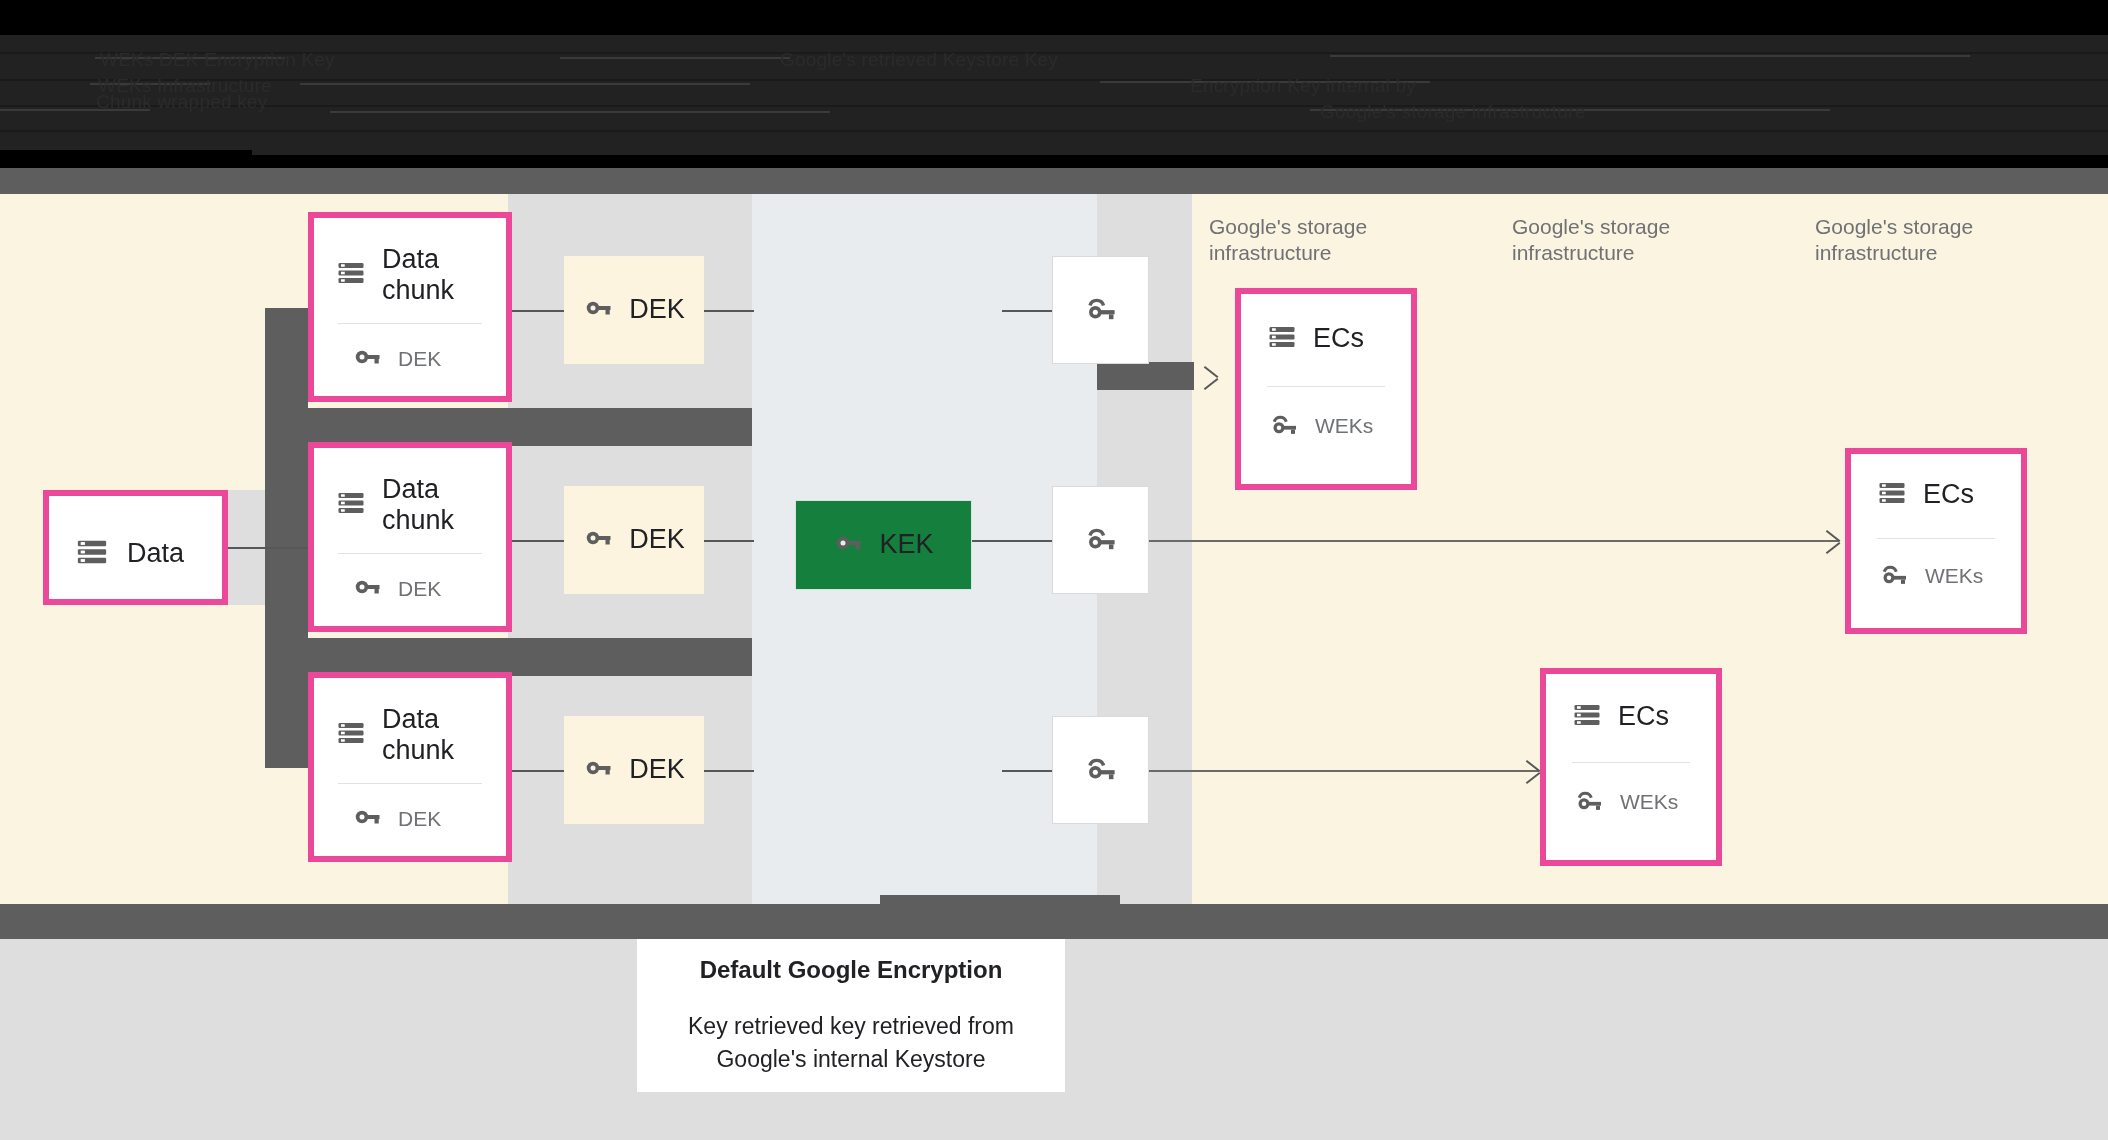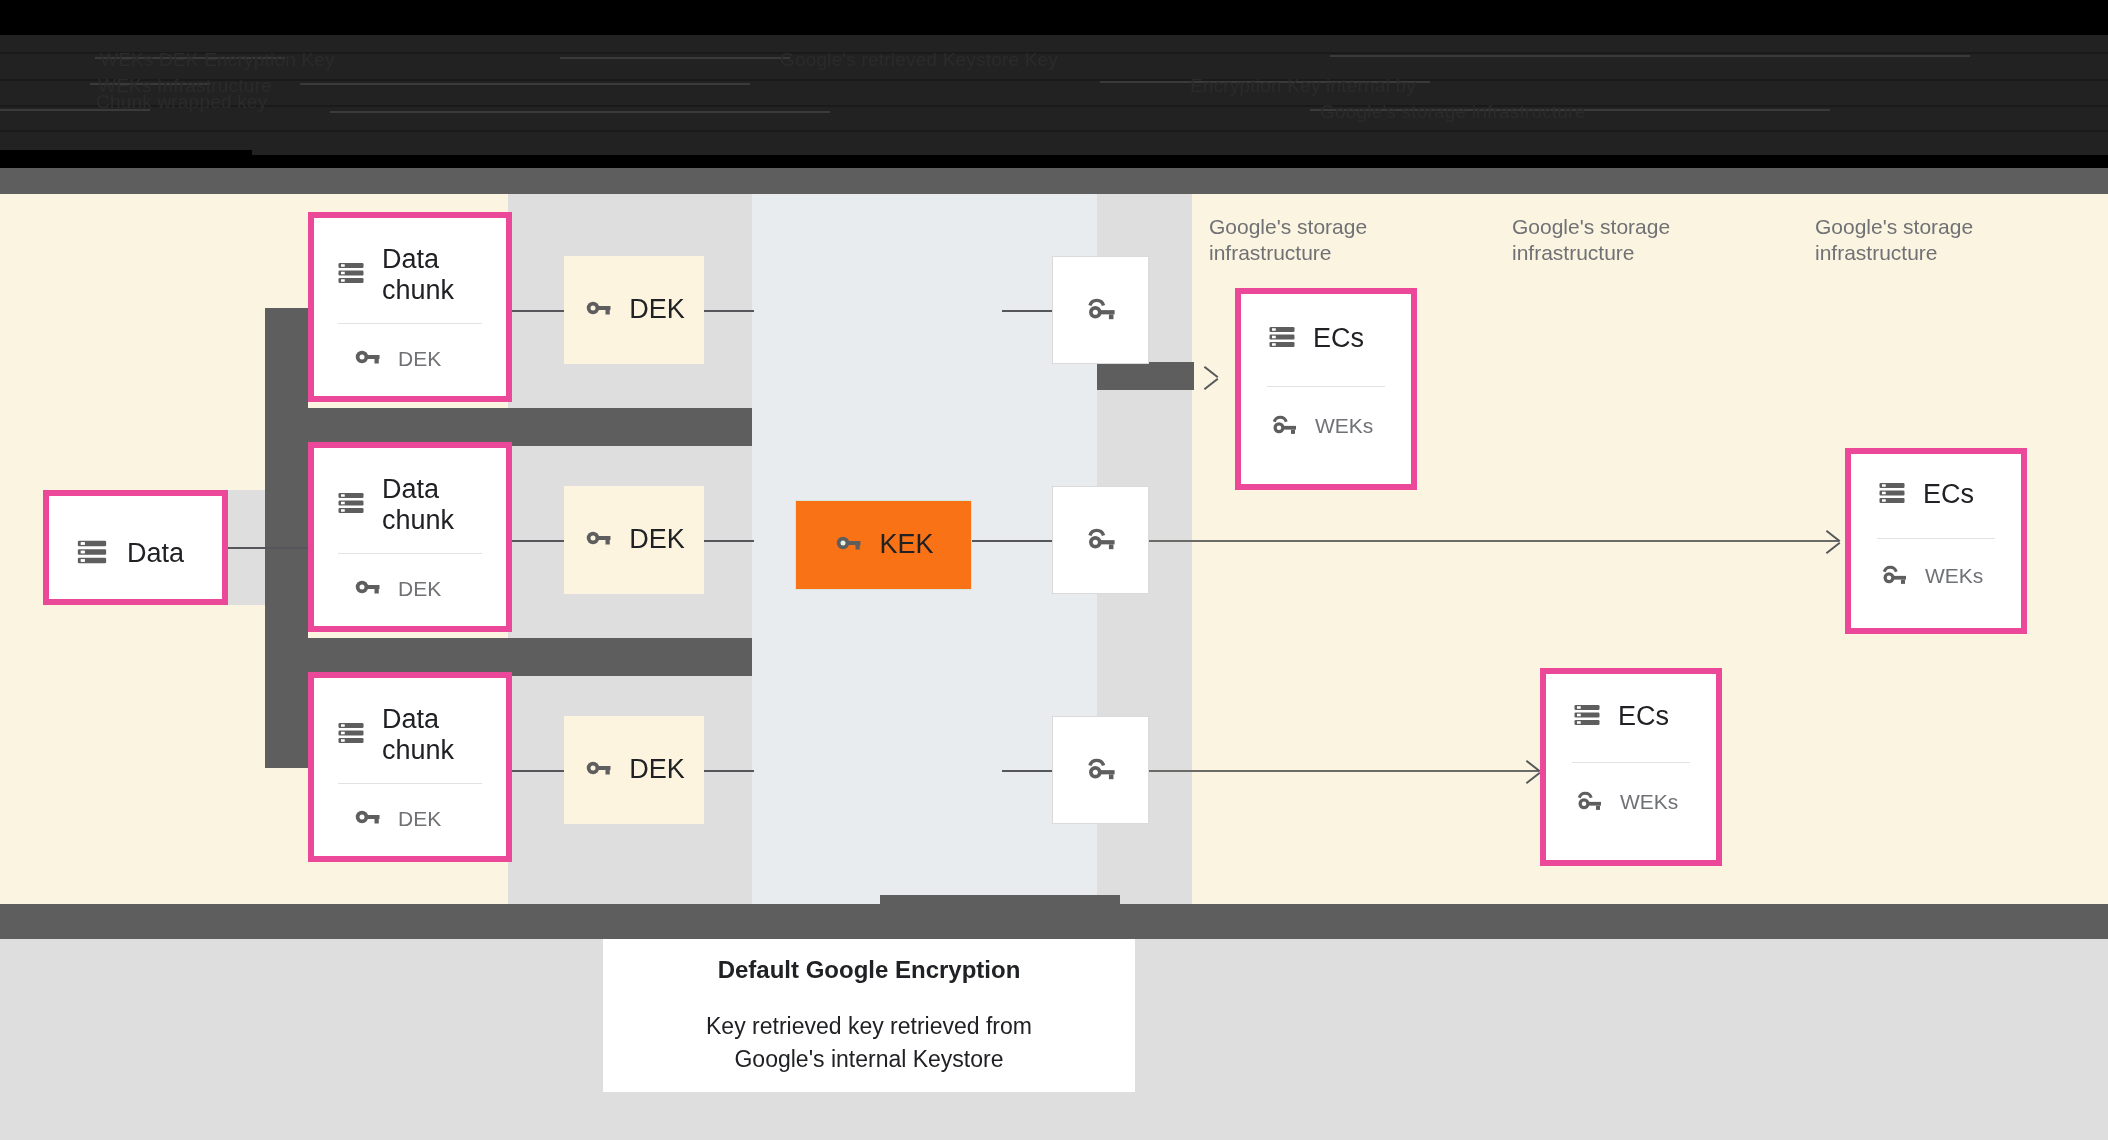--- a/index.html
+++ b/index.html
@@ -35,38 +35,38 @@
   .sep{position:absolute;left:0;top:904px;width:2108px;height:35px;background:#5E5E5E;}
   .footer{position:absolute;left:0;top:939px;width:2108px;height:201px;background:#DEDEDE;}
 
   
   .card{position:absolute;background:#FFFFFF;border:6px solid #ec4899;box-sizing:border-box;}
   .card-row{display:flex;align-items:center;}
   .divider{height:1px;background:#E2E2E2;}
 
   .tile{position:absolute;box-sizing:border-box;display:flex;align-items:center;justify-content:center;}
   .tile.dek{background:#FCF4DF;}
-  .tile.kek{background:#f97316;border:1px solid #D6E6DD;}
+  .tile.kek{background:#15803d;border:1px solid #D6E6DD;}
   .tile.wkey{background:#FFFFFF;border:1px solid #DADADA;}
 
   .lbl-big{font-size:27px;color:#202124;line-height:1.16;}
   .lbl-sm{font-size:21px;color:#6F7175;}
   .infra{position:absolute;font-size:21px;color:#6F7175;line-height:1.26;white-space:pre-line;}
 
   
   .conn{position:absolute;background:#55575A;height:2px;}
   .arrowline{position:absolute;height:2px;background:#6a6a66;}
   .arrowhead{position:absolute;width:0;height:0;border-top:11px solid transparent;border-bottom:11px solid transparent;border-left:15px solid #55575A;}
   .arrowhead.open{border:none;width:16px;height:22px;}
   .arrowhead.open::before,.arrowhead.open::after{content:"";position:absolute;left:0;width:17px;height:2px;background:#55575A;}
   .arrowhead.open::before{top:0;transform:rotate(38deg);transform-origin:left top;}
   .arrowhead.open::after{top:22px;transform:rotate(-38deg);transform-origin:left bottom;}
 
   
-  .caption{position:absolute;left:603px;top:939px;width:532px;height:153px;background:#FFFFFF;
+  .caption{position:absolute;left:637px;top:939px;width:428px;height:153px;background:#FFFFFF;
            display:flex;flex-direction:column;align-items:center;justify-content:center;}
   .cap-title{font-size:24px;font-weight:bold;color:#202124;margin-bottom:26px;}
   .cap-body{font-size:23px;color:#202124;text-align:center;line-height:1.42;}
   .cap-body b{font-weight:normal;}
 
   
   .ico{flex:0 0 auto;display:block;}
 </style>
 </head>
 <body>

